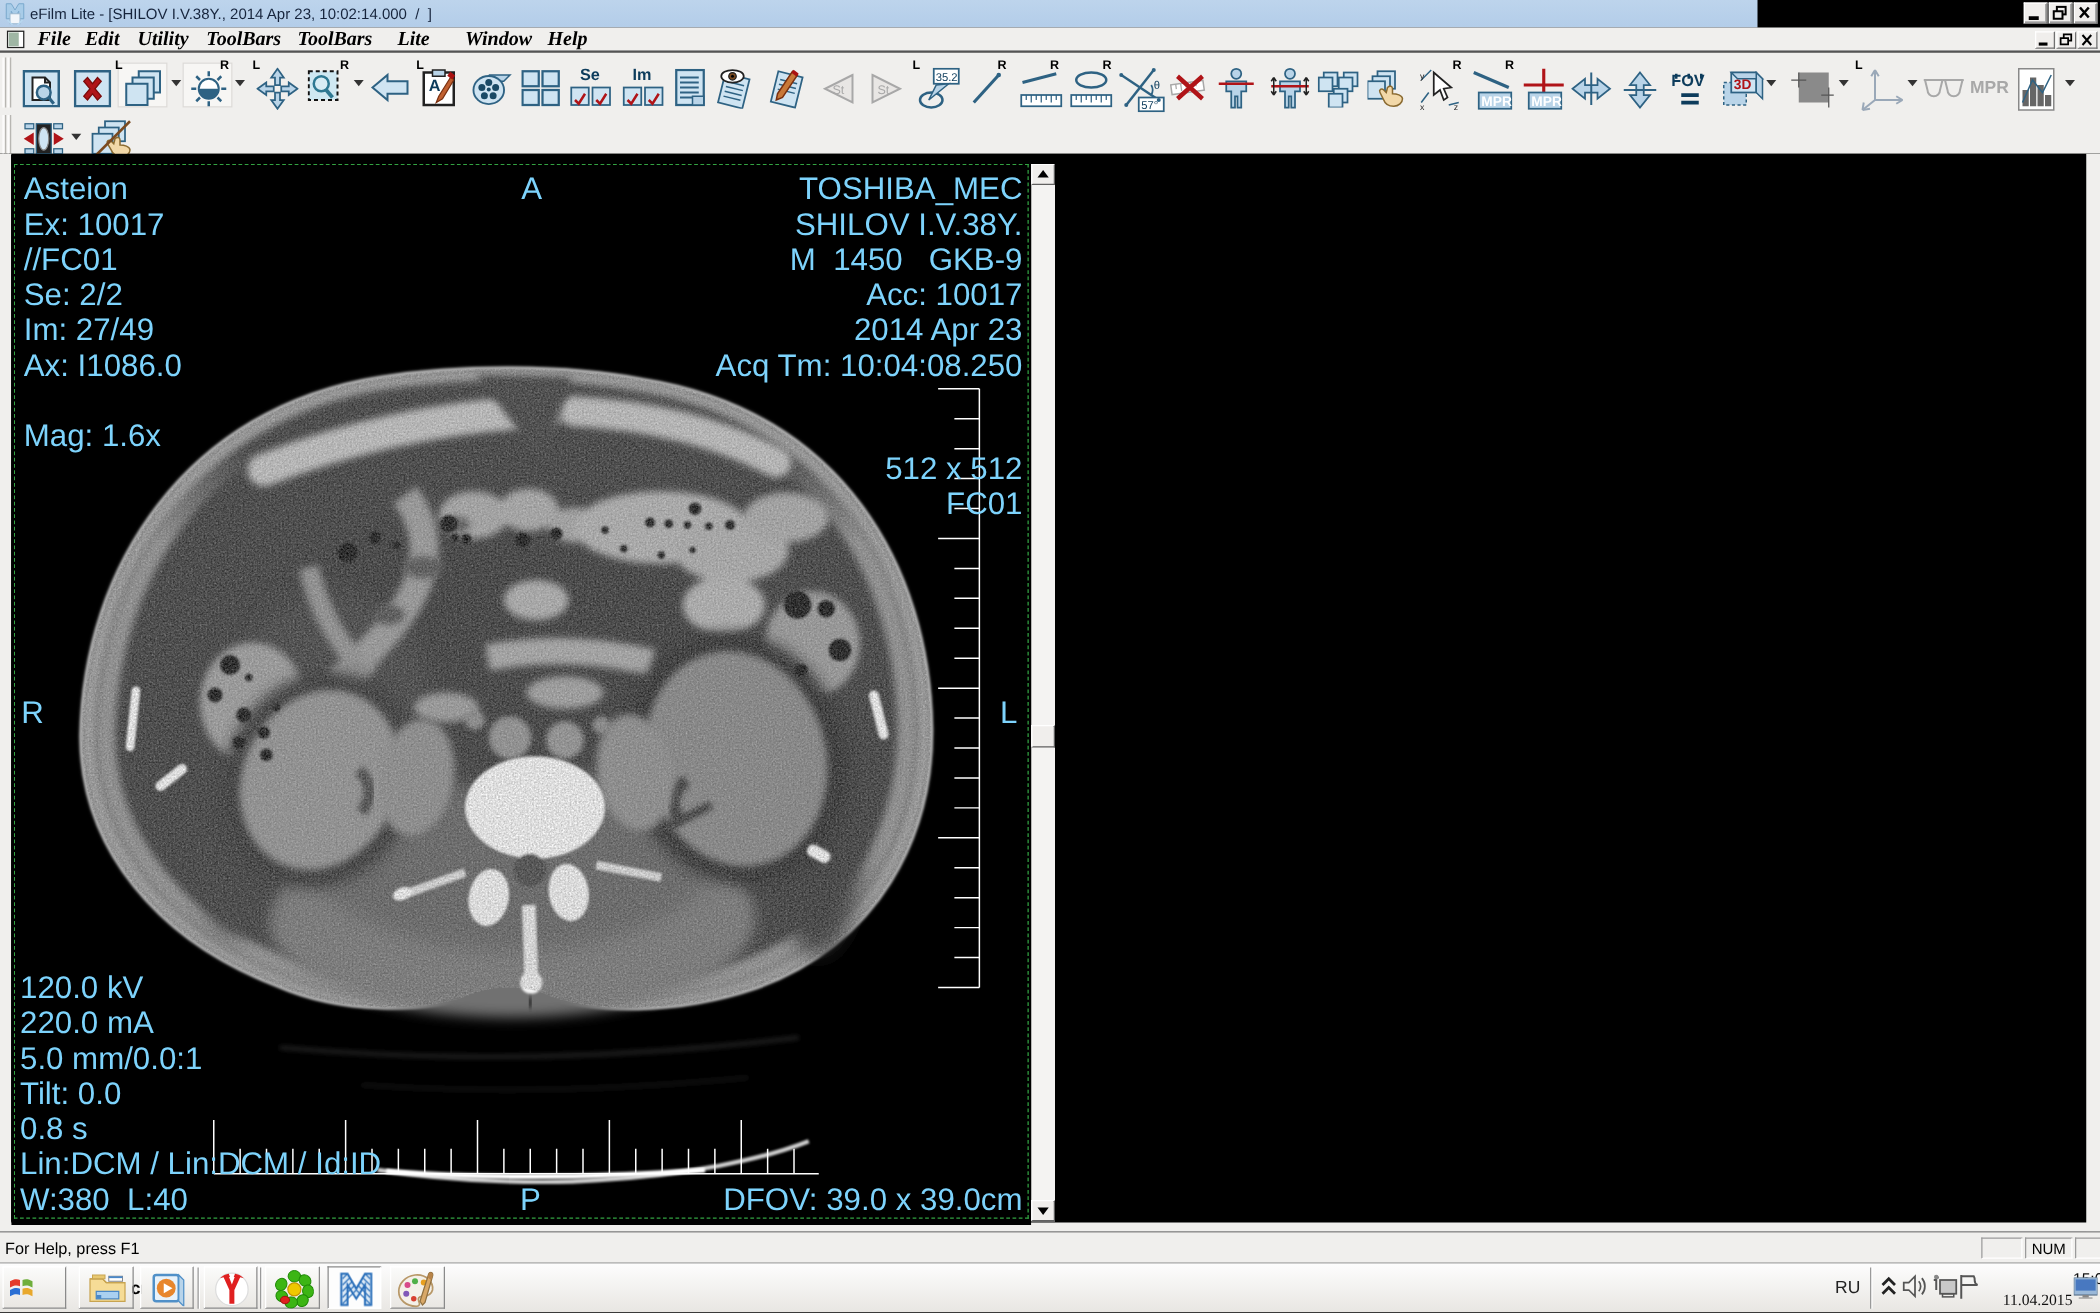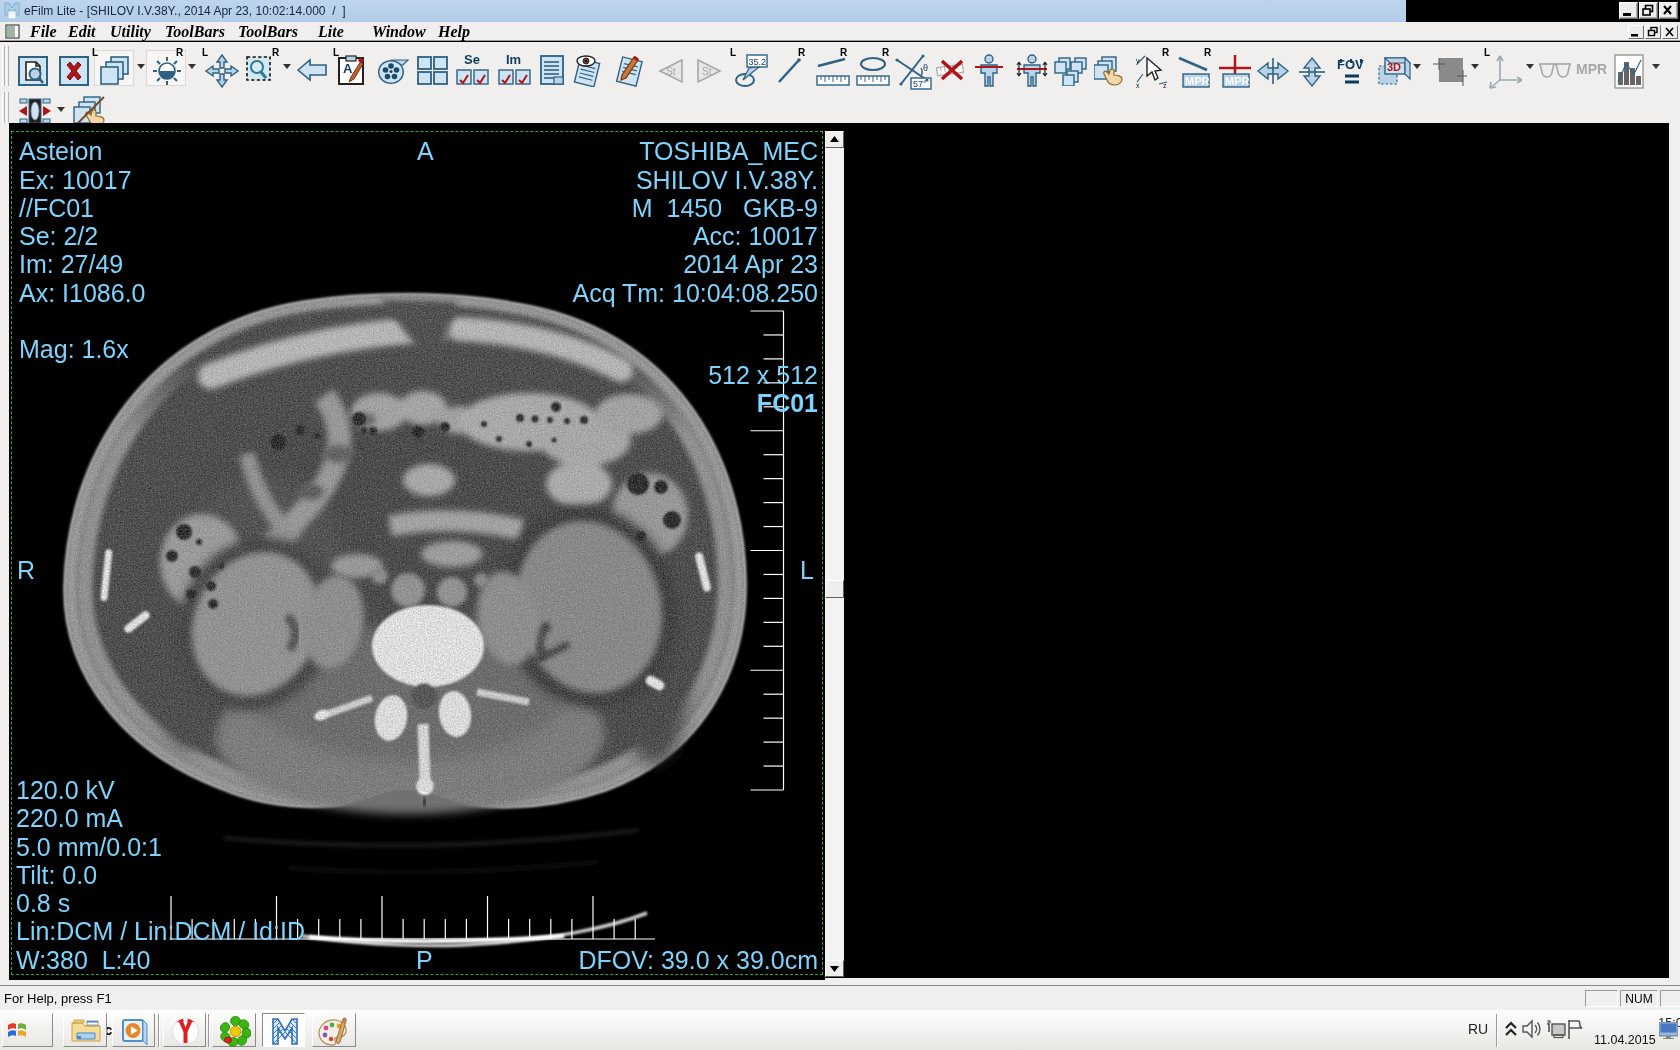--- a/index.html
+++ b/index.html
@@ -702,21 +702,21 @@
         </g>
       </svg>
 
       <div class="ov" style="left:10px; top:13.3px; line-height:28.3px;">Asteion<br>Ex: 10017<br>//FC01<br>Se: 2/2<br>Im: 27/49<br>Ax: I1086.0</div>
       <div class="ov" style="left:10px; top:211px;">Mag: 1.6x</div>
       <div class="ov ovr" style="right:7px; top:13.3px; line-height:28.3px; text-align:right;">TOSHIBA_MEC<br>SHILOV I.V.38Y.<br>M  1450   GKB-9<br>Acc: 10017<br>2014 Apr 23<br>Acq Tm: 10:04:08.250</div>
       <div class="ov" style="left:408px; top:13.3px;">A</div>
       <div class="ov" style="left:8px; top:432px;">R</div>
       <div class="ov" style="left:791px; top:432px;">L</div>
       <div class="ov ovr" style="right:7px; top:237px;">512 x 512</div>
-      <div class="ov ovr" style="right:7px; top:265px;font-weight:bold;">FC01</div>
+      <div class="ov ovr" style="right:7px; top:265px;">FC01</div>
       <div class="ov" style="left:7px; top:652px; line-height:28.3px;">120.0 kV<br>220.0 mA<br>5.0 mm/0.0:1<br>Tilt: 0.0<br>0.8 s<br>Lin:DCM / Lin:DCM / Id:ID<br>W:380  L:40</div>
       <div class="ov" style="left:407px; top:822px;">P</div>
       <div class="ov ovr" style="right:7px; top:822px;">DFOV: 39.0 x 39.0cm</div>
       <div id="greendash"></div>
     </div>
     <div id="scrollbar">
       <div class="sbtn" style="top:0px"><svg width="17" height="15">
             <path d="M8.5 4 L13 10 L4 10 Z" fill="#000"></path>
           </svg></div>
       <div class="sbtn" style="top:829px"><svg width="17" height="15">
@@ -836,21 +836,21 @@
     <svg style="position:absolute;left:1545px;top:8px" width="22" height="20" viewBox="0 0 22 20">
       <rect x="7" y="5" width="13" height="11" fill="#c8c8c8" stroke="#555" stroke-width="1.4"></rect>
       <rect x="9" y="16" width="9" height="2.5" fill="none" stroke="#555" stroke-width="1.2"></rect>
       <path d="M4 13 L4 3 L6 3 M4 5 L2 5" fill="none" stroke="#555" stroke-width="1.6"></path>
       <circle cx="4" cy="2.5" r="1.8" fill="#888"></circle>
     </svg>
     <svg style="position:absolute;left:1566px;top:8px" width="20" height="21" viewBox="0 0 20 21">
       <path d="M3 1 L3 20 M3 2 L13 2 C15 5 12 7 16 9 L3 9" fill="none" stroke="#555" stroke-width="1.6"></path>
     </svg>
     <div style="position:absolute;left:1648px;top:5px;width:52px;text-align:center;font-size:12.5px;color:#111;">15:06</div>
-    <div style="position:absolute;left:1594px;top:22px;width:64px;text-align:left;font-size:12.5px;color:#111;">11.04.2015</div>
+    <div style="position:absolute;left:1594px;top:22px;width:64px;text-align:right;font-size:12.5px;color:#111;font-family:Liberation Serif, serif;">11.04.2015</div>
     <svg style="position:absolute;left:1659px;top:11px" width="19" height="17" viewBox="0 0 19 17">
       <rect x="0" y="0" width="19" height="14" fill="#9ab8d8" stroke="#607890" stroke-width="1"></rect>
       <rect x="1.5" y="1.5" width="16" height="9" fill="#4878c0"></rect>
       <rect x="7" y="14" width="5" height="2" fill="#888"></rect>
         <rect x="4" y="16" width="11" height="1" fill="#888"></rect>
     </svg>
 </div>
 
 </div>
 

